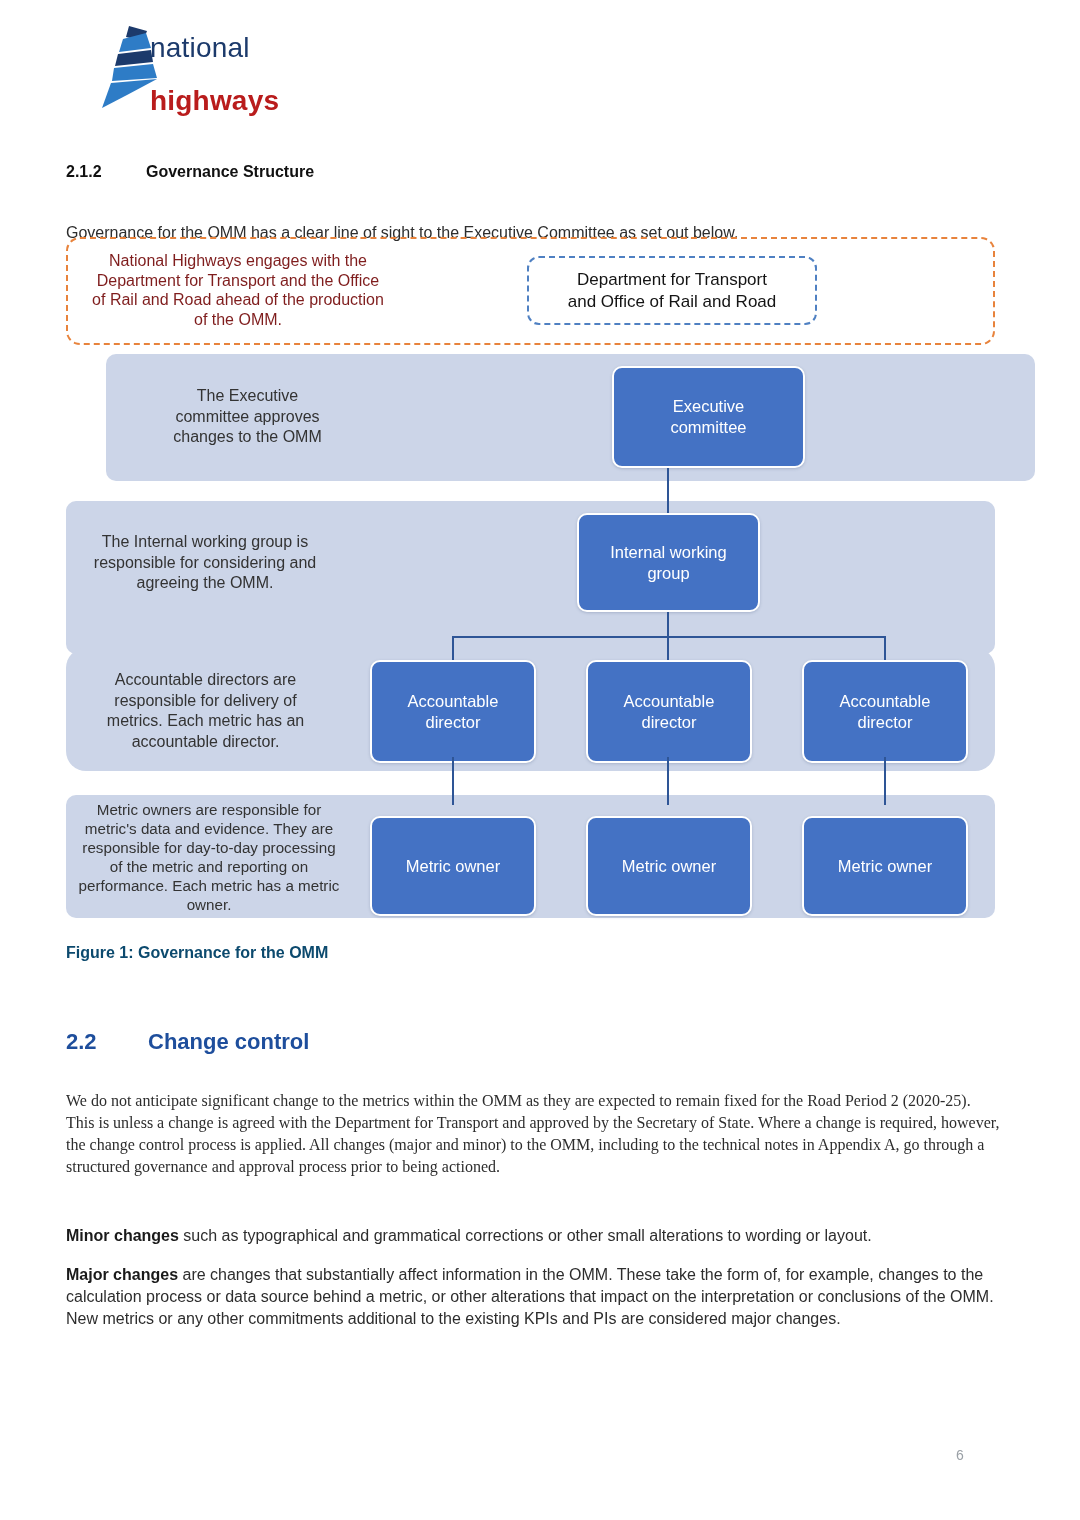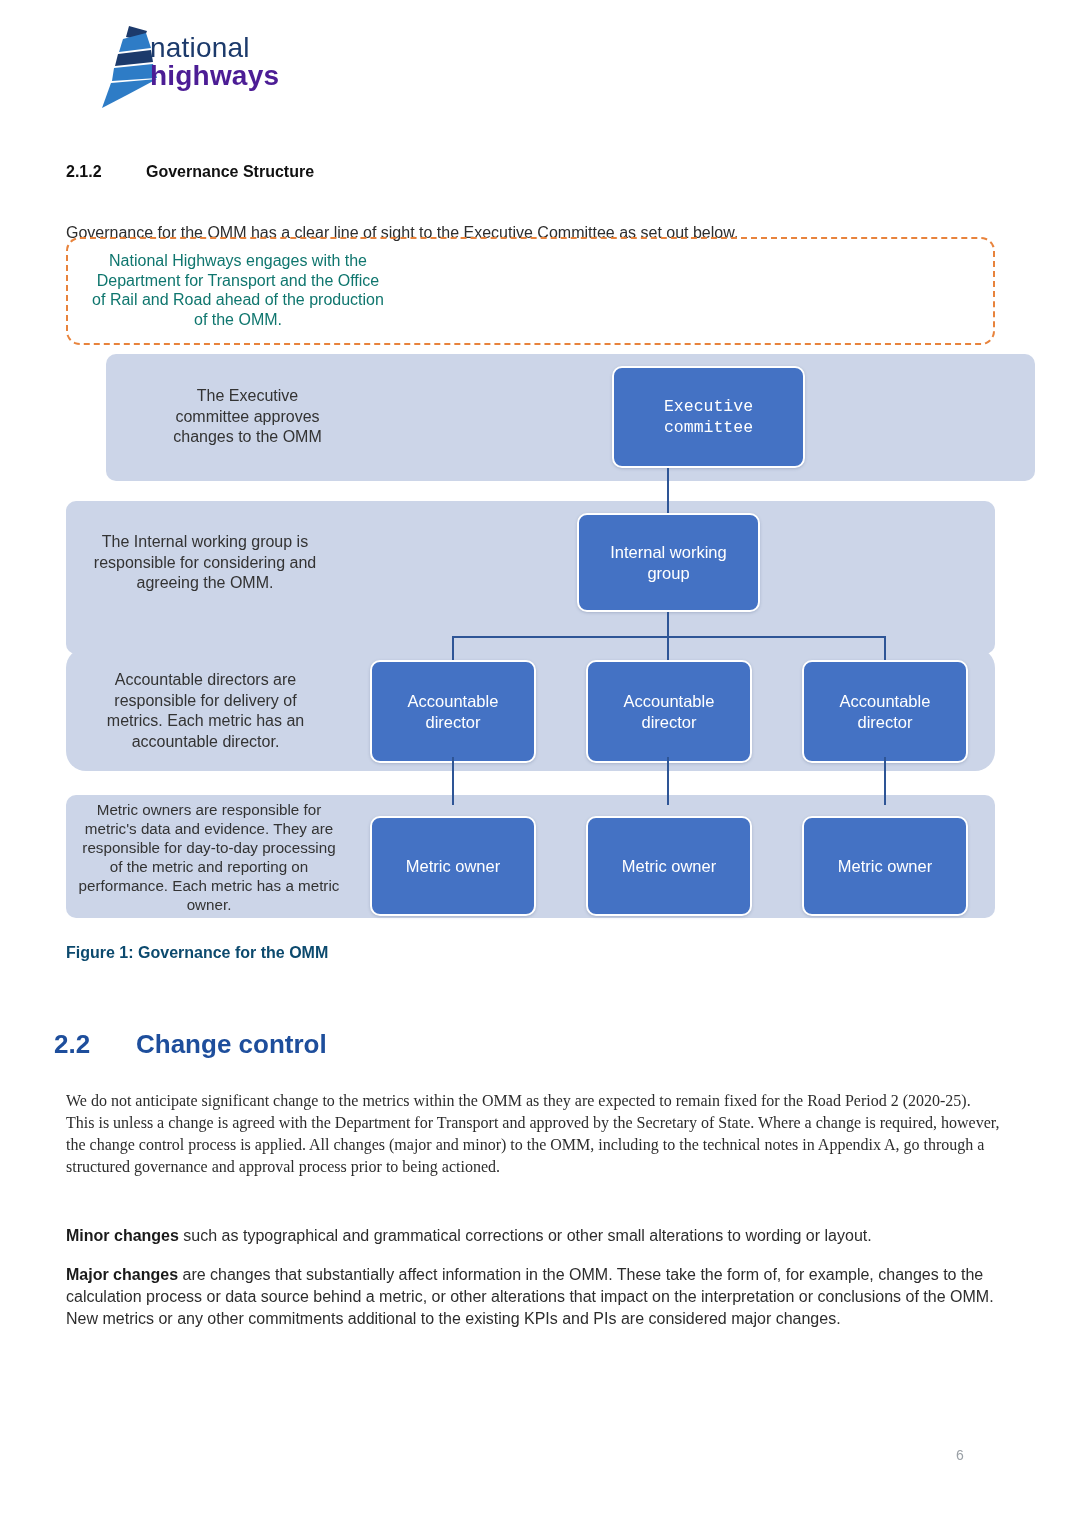--- a/index.html
+++ b/index.html
@@ -4,60 +4,60 @@
 <style>
   html,body{margin:0;padding:0;background:#ffffff;}
   .page{
     position:relative;width:1080px;height:1520px;background:#ffffff;
     font-family:"Liberation Sans", sans-serif;color:#2d2d2d;overflow:hidden;
   }
   
   .logo-icon{position:absolute;left:102px;top:26px;width:64px;height:82px;}
   .logo-text{position:absolute;left:150px;top:34px;line-height:1;}
   .logo-w1{display:block;font-size:28px;font-weight:400;color:#1c3a6b;line-height:27px;letter-spacing:.2px;}
-  .logo-w2{display:block;font-size:28px;font-weight:700;color:#4c1d95;line-height:30px;letter-spacing:.2px;}
+  .logo-w2{display:block;font-size:28px;font-weight:700;color:#b91c1c;line-height:30px;letter-spacing:.2px;margin-top:25px;}
   
   .h212{position:absolute;left:66px;top:163px;font-size:16px;font-weight:700;color:#111;}
   .h212 .num, .h22 .num{display:inline-block;width:80px;}
   .intro{position:absolute;left:66px;top:206px;width:936px;font-size:16px;line-height:22px;color:#2d2d2d;}
   .caption{position:absolute;left:66px;top:944px;font-size:16px;font-weight:700;color:#0c4a6e;}
-  .h22{position:absolute;left:54px;top:1029px;font-size:26px;font-weight:700;color:#1e4e9c;}
+  .h22{position:absolute;left:66px;top:1029px;font-size:22px;font-weight:700;color:#1e4e9c;}
   .h22 .num{width:82px;}
   .body-p{position:absolute;left:66px;width:936px;font-size:16px;line-height:22px;color:#2d2d2d;}
   #p1{top:1074px;font-family:Liberation Serif, serif;}
   #p-minor{top:1209px;}
   #p-major{top:1248px;}
   .body-p b{font-weight:700;color:#1a1a1a;}
   .pageno{position:absolute;left:956px;top:1447px;font-size:14px;color:#9aa0a6;}
   
   .orange-box{position:absolute;left:66px;top:237px;width:929px;height:108px;
     border:2px dashed #e8833c;border-radius:14px;box-sizing:border-box;}
   .orange-note{position:absolute;left:20px;top:12px;width:300px;text-align:center;
-    font-size:16px;line-height:19.5px;color:#0f766e;}
+    font-size:16px;line-height:19.5px;color:#7f1d1d;}
   .dft-box{position:absolute;left:459px;top:17px;width:290px;height:69px;
     border:2px dashed #4f80c2;border-radius:12px;box-sizing:border-box;
     display:flex;align-items:center;justify-content:center;}
   .dft-box span{max-width:220px;text-align:center;font-size:17px;line-height:22px;color:#141414;}
   
   .band{position:absolute;left:66px;width:929px;background:#ccd5e8;border-radius:10px;}
   #band1{top:354px;height:127px;margin-left:40px;}
   #band2{top:501px;height:153px;}
   #band3{top:648px;height:123px;border-radius:20px;}
   #band4{top:795px;height:123px;}
   .band-note{position:absolute;text-align:center;font-size:16px;line-height:20.5px;color:#333;}
   #note1{left:54px;top:32px;width:175px;}
   #note2{left:19px;top:31px;width:240px;}
   #note3{left:32px;top:22px;width:215px;}
   #note4{left:9px;top:5px;width:268px;font-size:15.2px;line-height:19px;}
   .bbox{position:absolute;background:#4472c4;border:2.5px solid #ffffff;border-radius:10px;
     box-sizing:border-box;display:flex;align-items:center;justify-content:center;
     color:#ffffff;font-size:16.5px;line-height:21px;text-align:center;
     box-shadow:0 1px 3px rgba(60,80,120,.25);}
   #box-exec{left:506px;top:12px;width:193px;height:102px;}
-  #box-exec span{max-width:120px;font-family:Liberation Mono, monospace;}
+  #box-exec span{max-width:120px;}
   #box-iwg{left:511px;top:12px;width:183px;height:99px;}
   #box-iwg span{max-width:150px;}
   .ad{top:12px;width:166px;height:103px;}
   .ad span{max-width:130px;}
   .mo{top:21px;width:166px;height:100px;}
   #box-ad1,#box-mo1{left:304px;}
   #box-ad2,#box-mo2{left:520px;}
   #box-ad3,#box-mo3{left:736px;}
   
   .conn{position:absolute;background:#2e5596;}
@@ -88,20 +88,23 @@
     <span class="logo-w2">highways</span>
   </div>
 
   <div class="h212">
     <span class="num">2.1.2</span><span>Governance Structure</span>
   </div>
   <p class="intro">Governance for the OMM has a clear line of sight to the Executive Committee as set out below.</p>
 
   <div class="orange-box">
     <div class="orange-note">National Highways engages with the Department for Transport and the Office of Rail and Road ahead of the production of the OMM.</div>
+    <div class="dft-box">
+      <span>Department for Transport and Office of Rail and Road</span>
+    </div>
   </div>
 
   <div class="band" id="band1">
     <div class="band-note" id="note1">The Executive committee approves changes to the OMM</div>
     <div class="bbox" id="box-exec">
       <span>Executive committee</span>
     </div>
   </div>
 
   <div class="band" id="band2">

